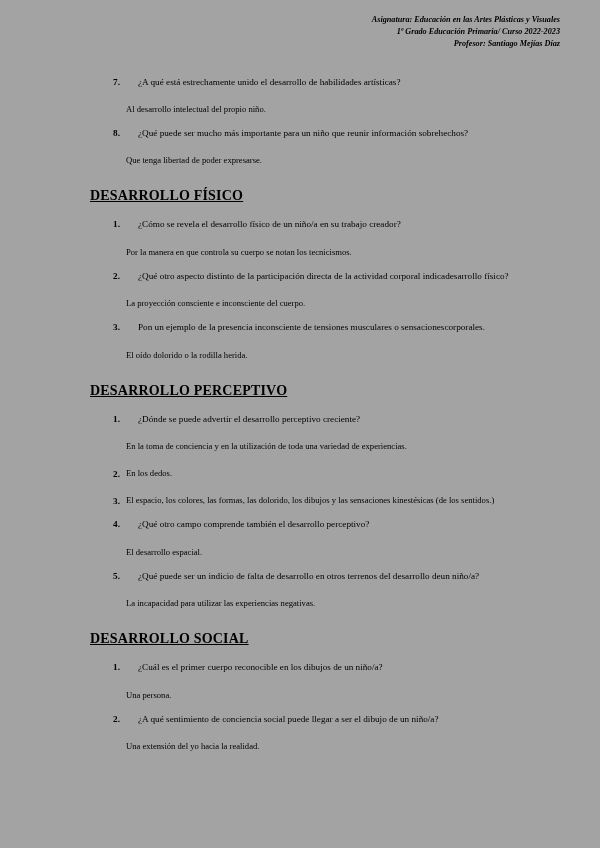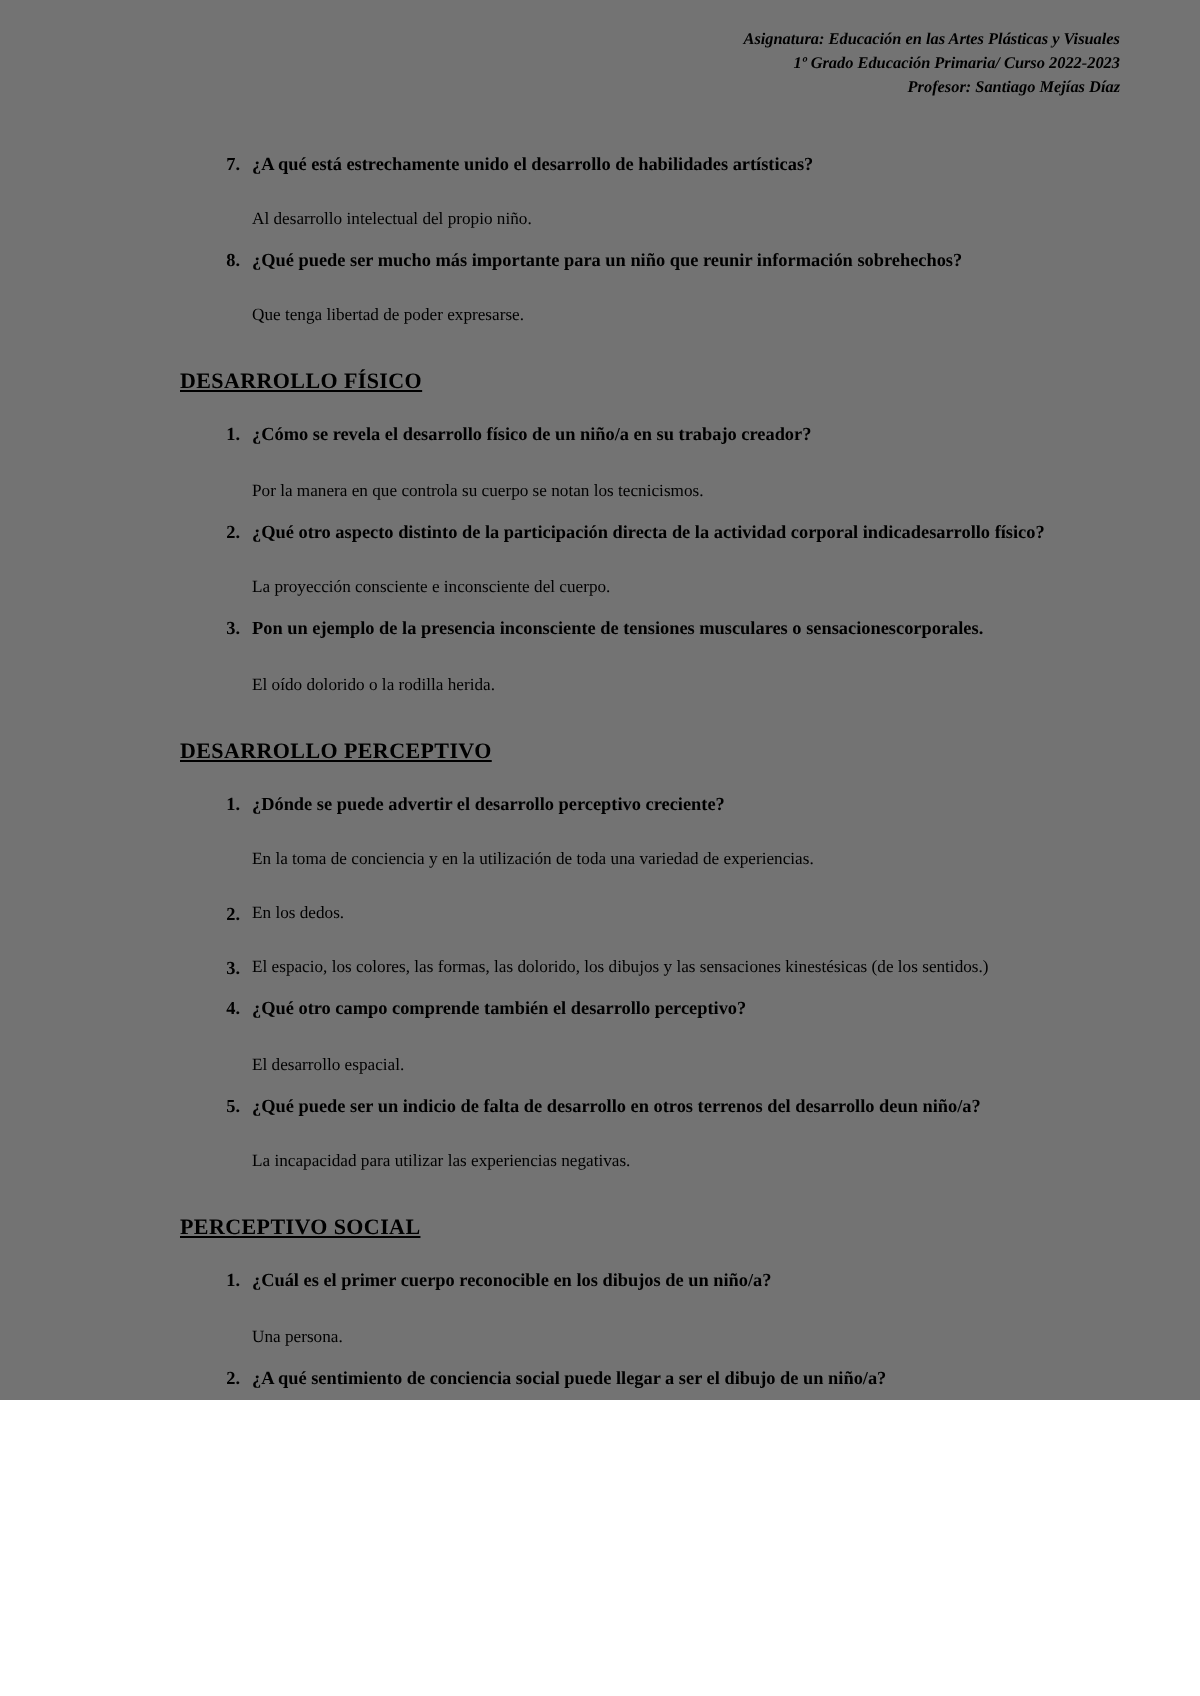--- a/index.html
+++ b/index.html
@@ -3,22 +3,22 @@
 <meta charset="utf-8">
 <style>
   html, body {
     margin: 0;
     padding: 0;
     background: #ffffff;
   }
   .page {
     position: relative;
     width: 600px;
-    height: 700px;
-    background: #737373;
+    height: 848px;
+    background: #a3a3a3;
     font-family: "Liberation Serif", serif;
     color: #000000;
     box-sizing: border-box;
     padding: 14px 40px 20px 40px;
     overflow: hidden;
   }
   .doc-header {
     text-align: right;
     font-family: "Liberation Serif", serif;
     font-style: italic;
@@ -29,21 +29,21 @@
     margin-bottom: 26px;
   }
   .doc-header div {
     white-space: nowrap;
   }
   .section {
     margin-top: 0;
   }
   .section-title {
     font-weight: bold;
-    font-size: 11px;
+    font-size: 14px;
     text-decoration: underline;
     margin: 22px 0 14px 50px;
     letter-spacing: 0.2px;
   }
   .qa-list {
     margin: 0;
     padding: 0;
     list-style: none;
   }
   .qa-item {
@@ -55,24 +55,24 @@
     position: absolute;
     left: 58px;
     top: 0;
     width: 22px;
     text-align: right;
     font-weight: bold;
     font-size: 9.2px;
     line-height: 1.33;
   }
   .qa-q {
-    font-weight: bold;
+    font-weight: normal;
     font-size: 9.2px;
     line-height: 1.33;
-    margin: 0;
+    margin: 12px;
   }
   .qa-a {
     font-weight: normal;
     font-size: 8.6px;
     line-height: 1.3;
     margin: 16px 0 0 0;
   }
 </style>
 </head>
 <body>
@@ -144,21 +144,21 @@
       </li>
       <li class="qa-item">
         <span class="qa-num">5.</span>
         <p class="qa-q">¿Qué puede ser un indicio de falta de desarrollo en otros terrenos del desarrollo deun niño/a?</p>
         <p class="qa-a">La incapacidad para utilizar las experiencias negativas.</p>
       </li>
     </ul>
   </div>
 
   <div class="section">
-    <div class="section-title">PERCEPTIVO SOCIAL</div>
+    <div class="section-title">DESARROLLO SOCIAL</div>
     <ul class="qa-list">
       <li class="qa-item">
         <span class="qa-num">1.</span>
         <p class="qa-q">¿Cuál es el primer cuerpo reconocible en los dibujos de un niño/a?</p>
         <p class="qa-a">Una persona.</p>
       </li>
       <li class="qa-item">
         <span class="qa-num">2.</span>
         <p class="qa-q">¿A qué sentimiento de conciencia social puede llegar a ser el dibujo de un niño/a?</p>
         <p class="qa-a">Una extensión del yo hacia la realidad.</p>

